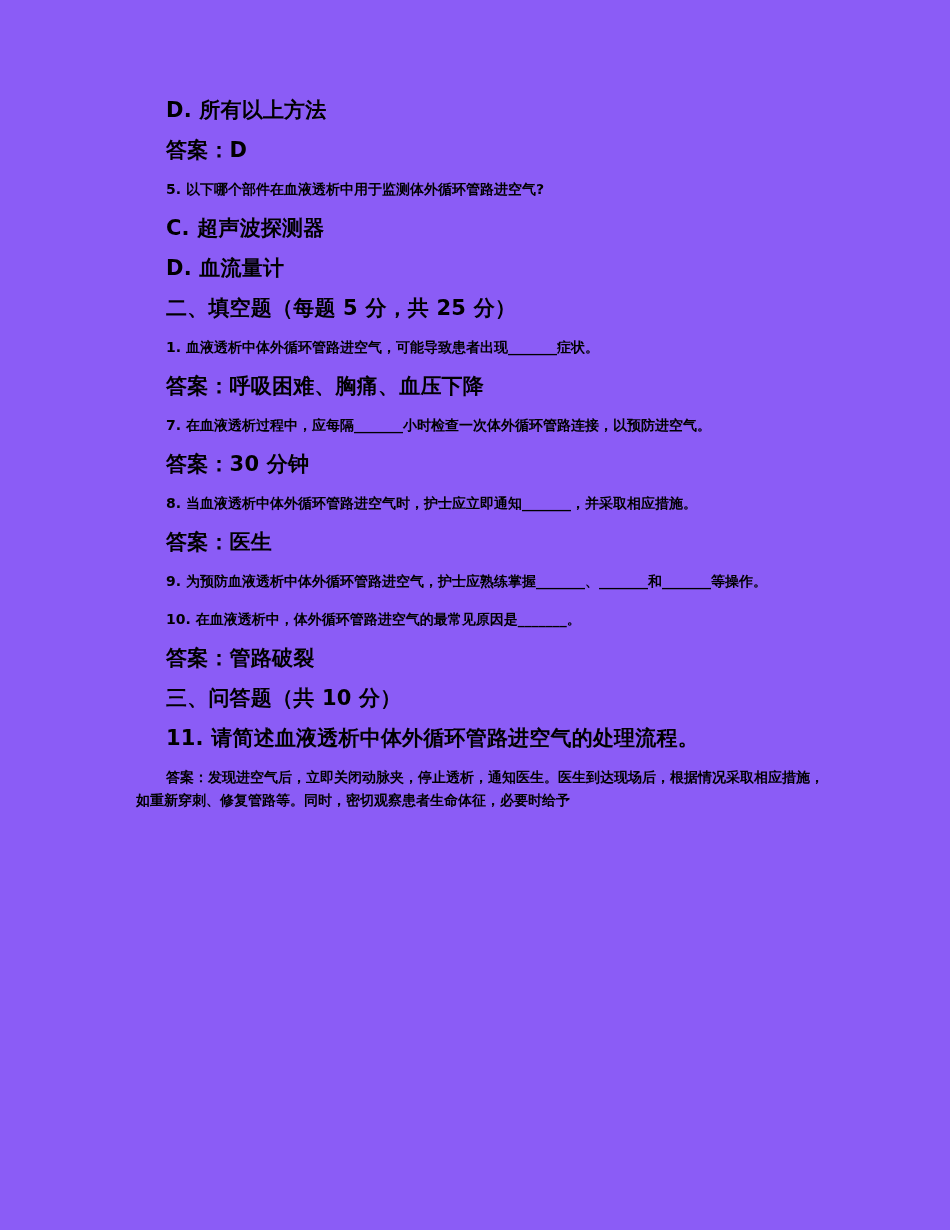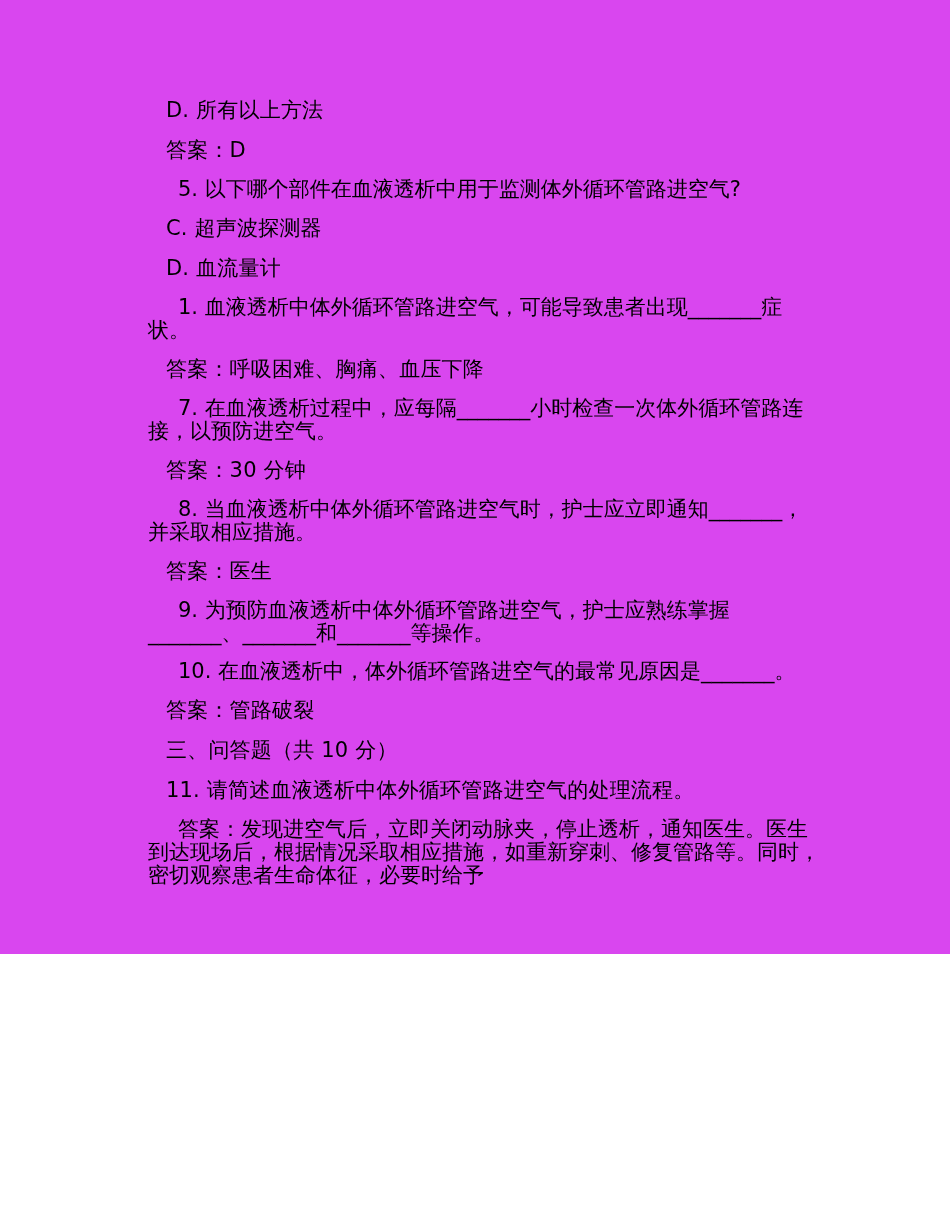--- a/index.html
+++ b/index.html
@@ -7,23 +7,24 @@
     padding: 0;
     background: #ffffff;
   }
   body {
     font-family: "DejaVu Sans", "Liberation Sans", sans-serif;
     color: #000000;
   }
   .page {
     position: relative;
     width: 950px;
-    height: 954px;
-    background: #d946ef;
+    height: 1230px;
+    background: #8b5cf6;
     overflow: hidden;
+    font-weight: bold;
   }
   .content {
     position: absolute;
     left: 136px;
     top: 98px;
     width: 700px;
   }
   .line {
     font-size: 21px;
     line-height: 25px;
@@ -31,23 +32,23 @@
     white-space: pre-wrap;
     letter-spacing: 0.2px;
   }
   .block {
     margin-bottom: 15px;
   }
   .indent {
     text-indent: 30px;
   }
   .wrapline {
-    font-size: 21px;
+    font-size: 14px;
     line-height: 24px;
-    margin: 12px;
+    margin: 0;
     white-space: pre-wrap;
   }
   .squeeze {
     line-height: 23px;
   }
 </style>
 </head>
 <body>
 
 <div class="page">
@@ -69,20 +70,23 @@
 
     <div class="block">
       <p class="line indent">C. 超声波探测器</p>
     </div>
 
     <div class="block">
       <p class="line indent">D. 血流量计</p>
     </div>
 
 
+    <div class="block">
+      <p class="line indent">二、填空题（每题 5 分，共 25 分）</p>
+    </div>
 
     <div class="block">
       <p class="wrapline indent squeeze">1. 血液透析中体外循环管路进空气，可能导致患者出现_______症状。</p>
     </div>
 
     <div class="block">
       <p class="line indent">答案：呼吸困难、胸痛、血压下降</p>
     </div>
 
     <div class="block">

